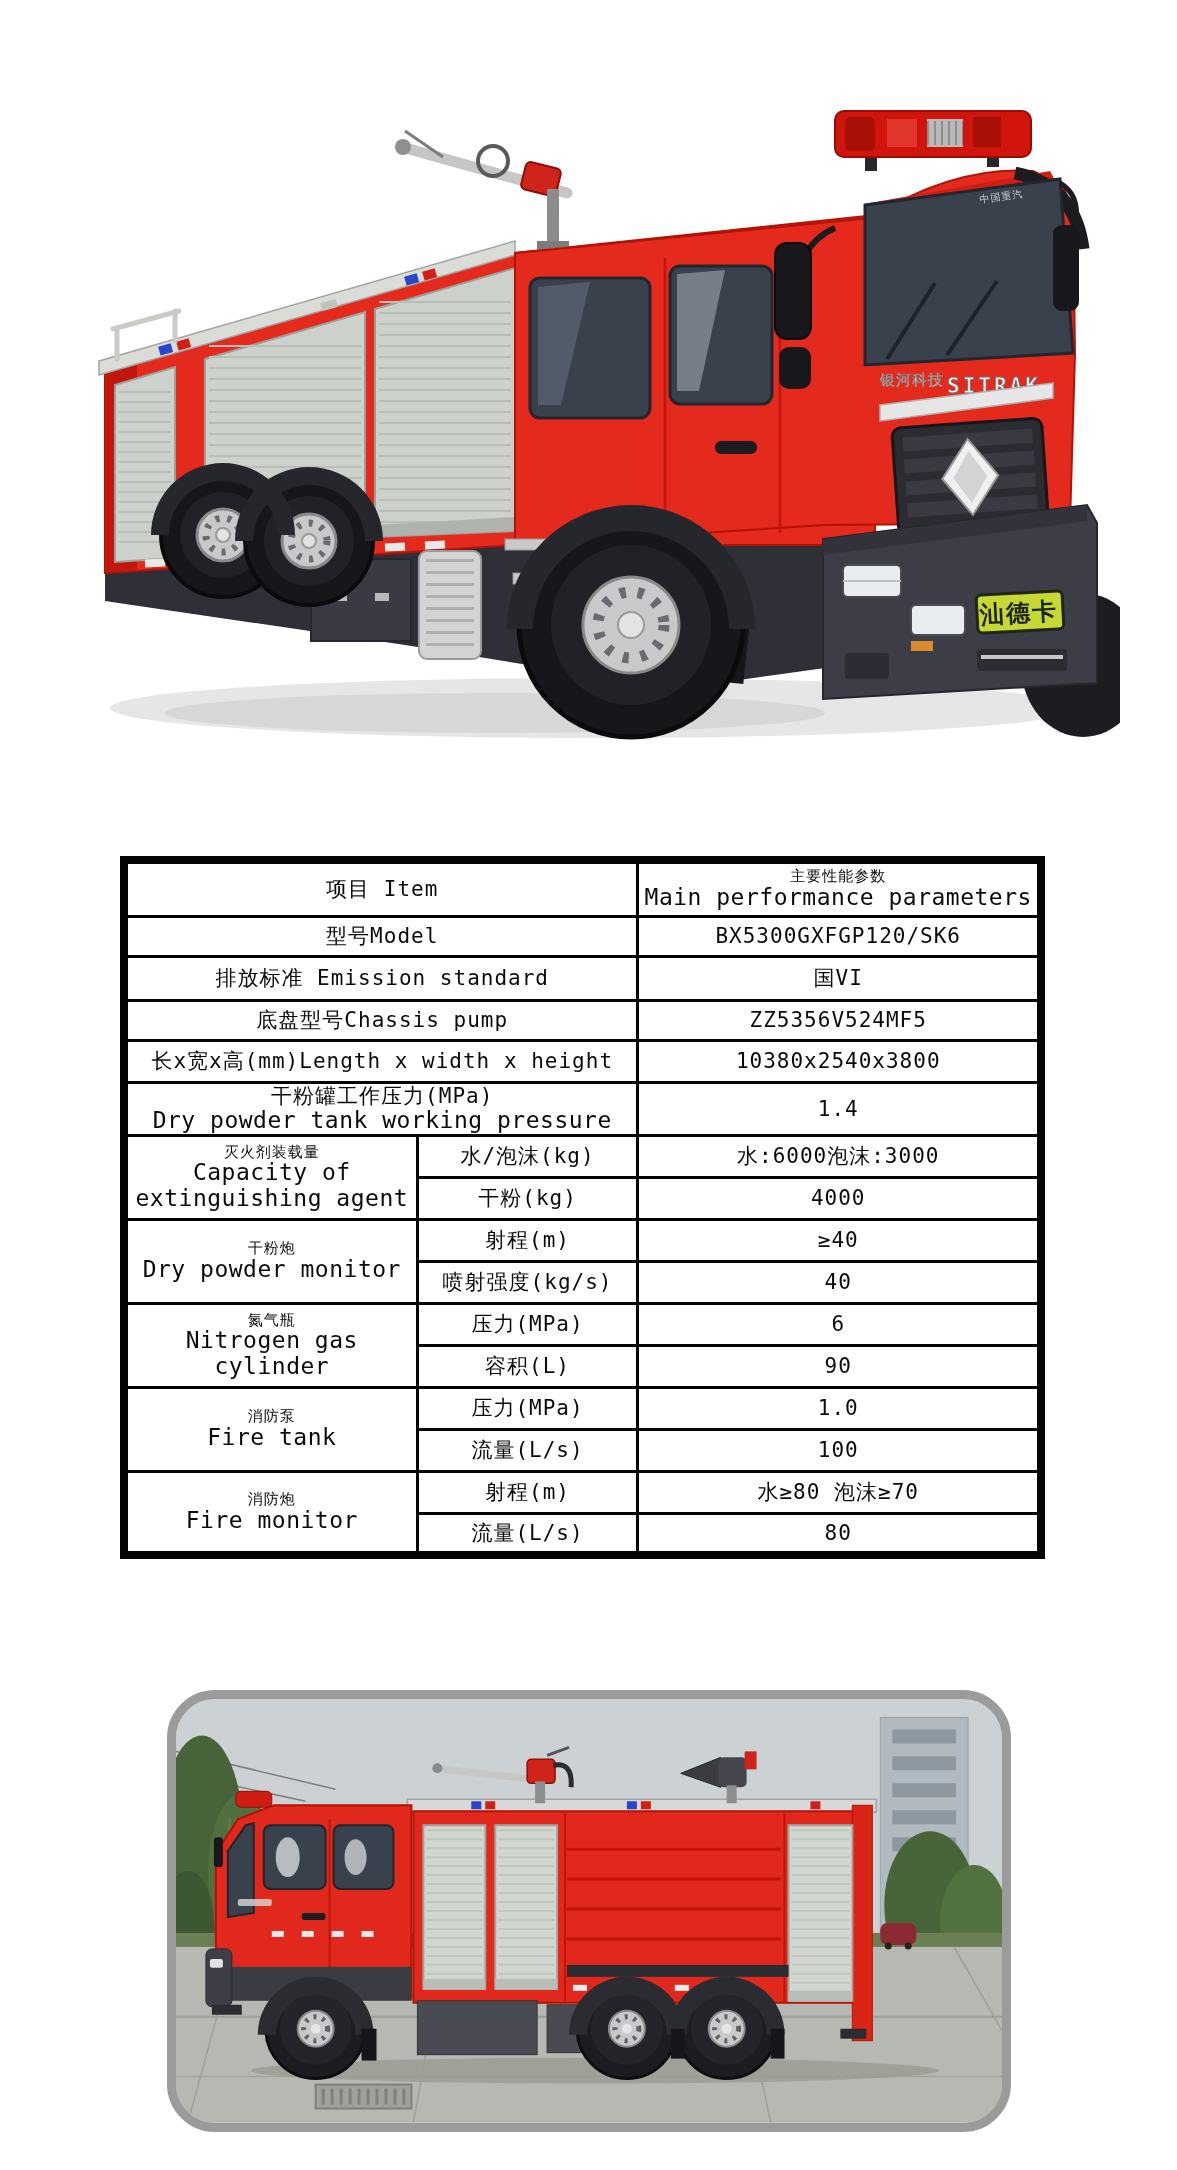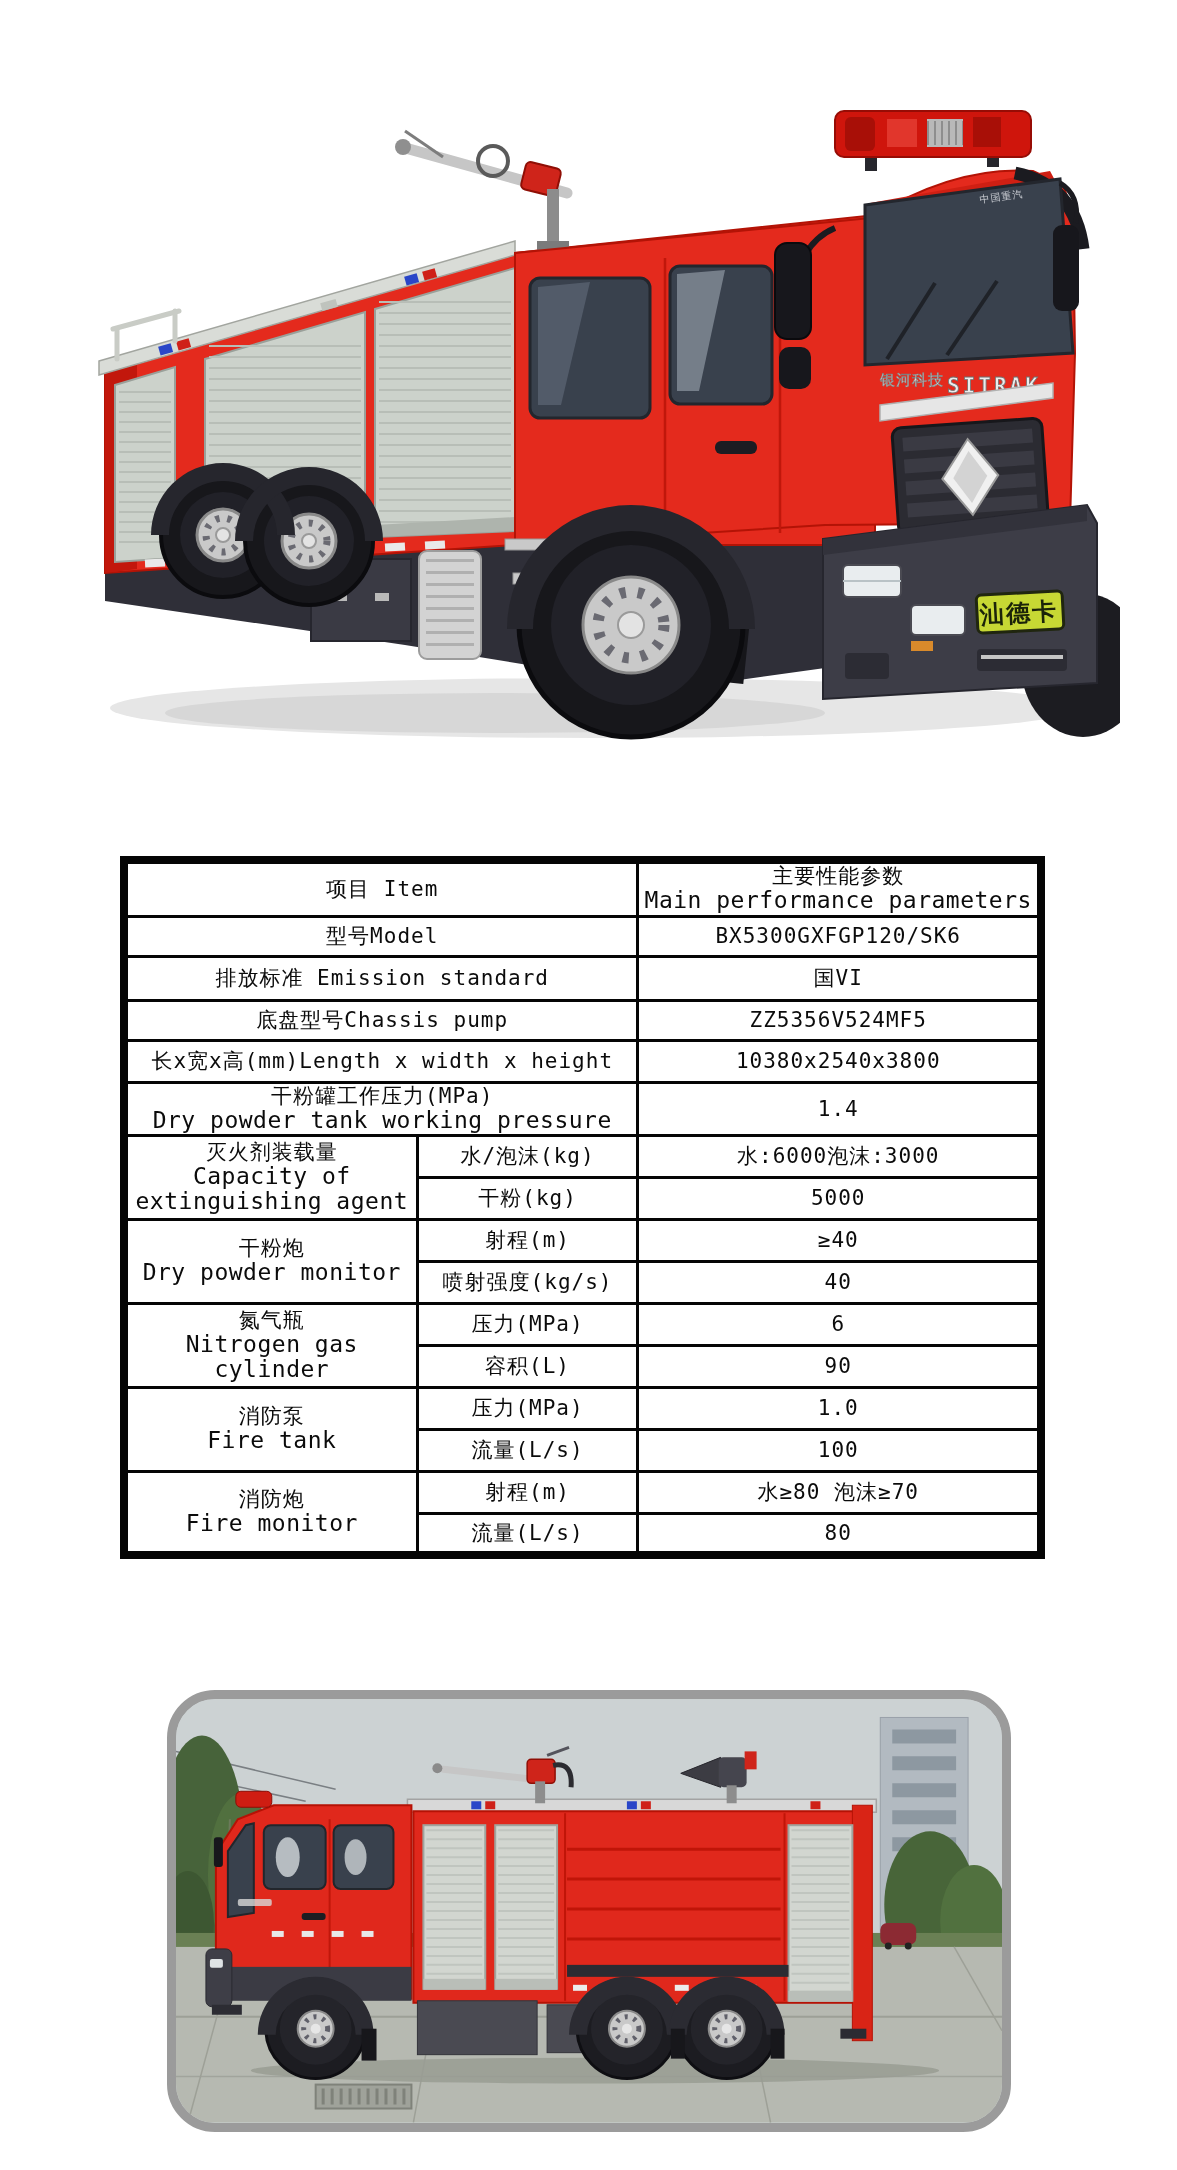--- a/index.html
+++ b/index.html
@@ -7,21 +7,21 @@
           font-family:"DejaVu Sans Mono","Liberation Mono",monospace;color:#0b0b0b;}
   
   .top-illo{position:absolute;left:75px;top:52px;width:1045px;height:712px;}
   
   .table-wrap{position:absolute;left:120px;top:856px;}
   table.spec{border-collapse:collapse;table-layout:fixed;width:925px;border:8px solid #050505;}
   table.spec td{border:3px solid #050505;text-align:center;vertical-align:middle;
                 padding:1px 3px;font-size:21px;letter-spacing:1px;line-height:1.15;
                 overflow:hidden;}
   .h56{height:56px}.h40{height:40px}.h44{height:44px}.h42{height:42px}.h48{height:48px}
-  .zh-big{font-size:21px;}
+  .zh-big{font-size:15px;}
   .en-sub{font-size:23px;letter-spacing:0.5px;display:block;}
   .two-line div{line-height:1.1;}
   
   .photo-frame{position:absolute;left:167px;top:1690px;width:826px;height:424px;
                border:9px solid #9b9b9b;border-radius:48px;overflow:hidden;background:#ccd2d3;}
   .photo-frame svg{display:block;}
 </style>
 </head>
 <body>
 <div id="canvas">
@@ -242,21 +242,21 @@
   <tr class="h42">
     <td rowspan="2" class="two-line">
       <div class="zh-big">灭火剂装载量</div>
       <div class="en-sub">Capacity of extinguishing agent</div>
     </td>
     <td>水/泡沫(kg)</td>
     <td>水:6000泡沫:3000</td>
   </tr>
   <tr class="h42">
     <td>干粉(kg)</td>
-    <td>5000</td>
+    <td>4000</td>
   </tr>
 
   <tr class="h42">
     <td rowspan="2" class="two-line">
       <div class="zh-big">干粉炮</div>
       <div class="en-sub">Dry powder monitor</div>
     </td>
     <td>射程(m)</td>
     <td>≥40</td>
   </tr>

